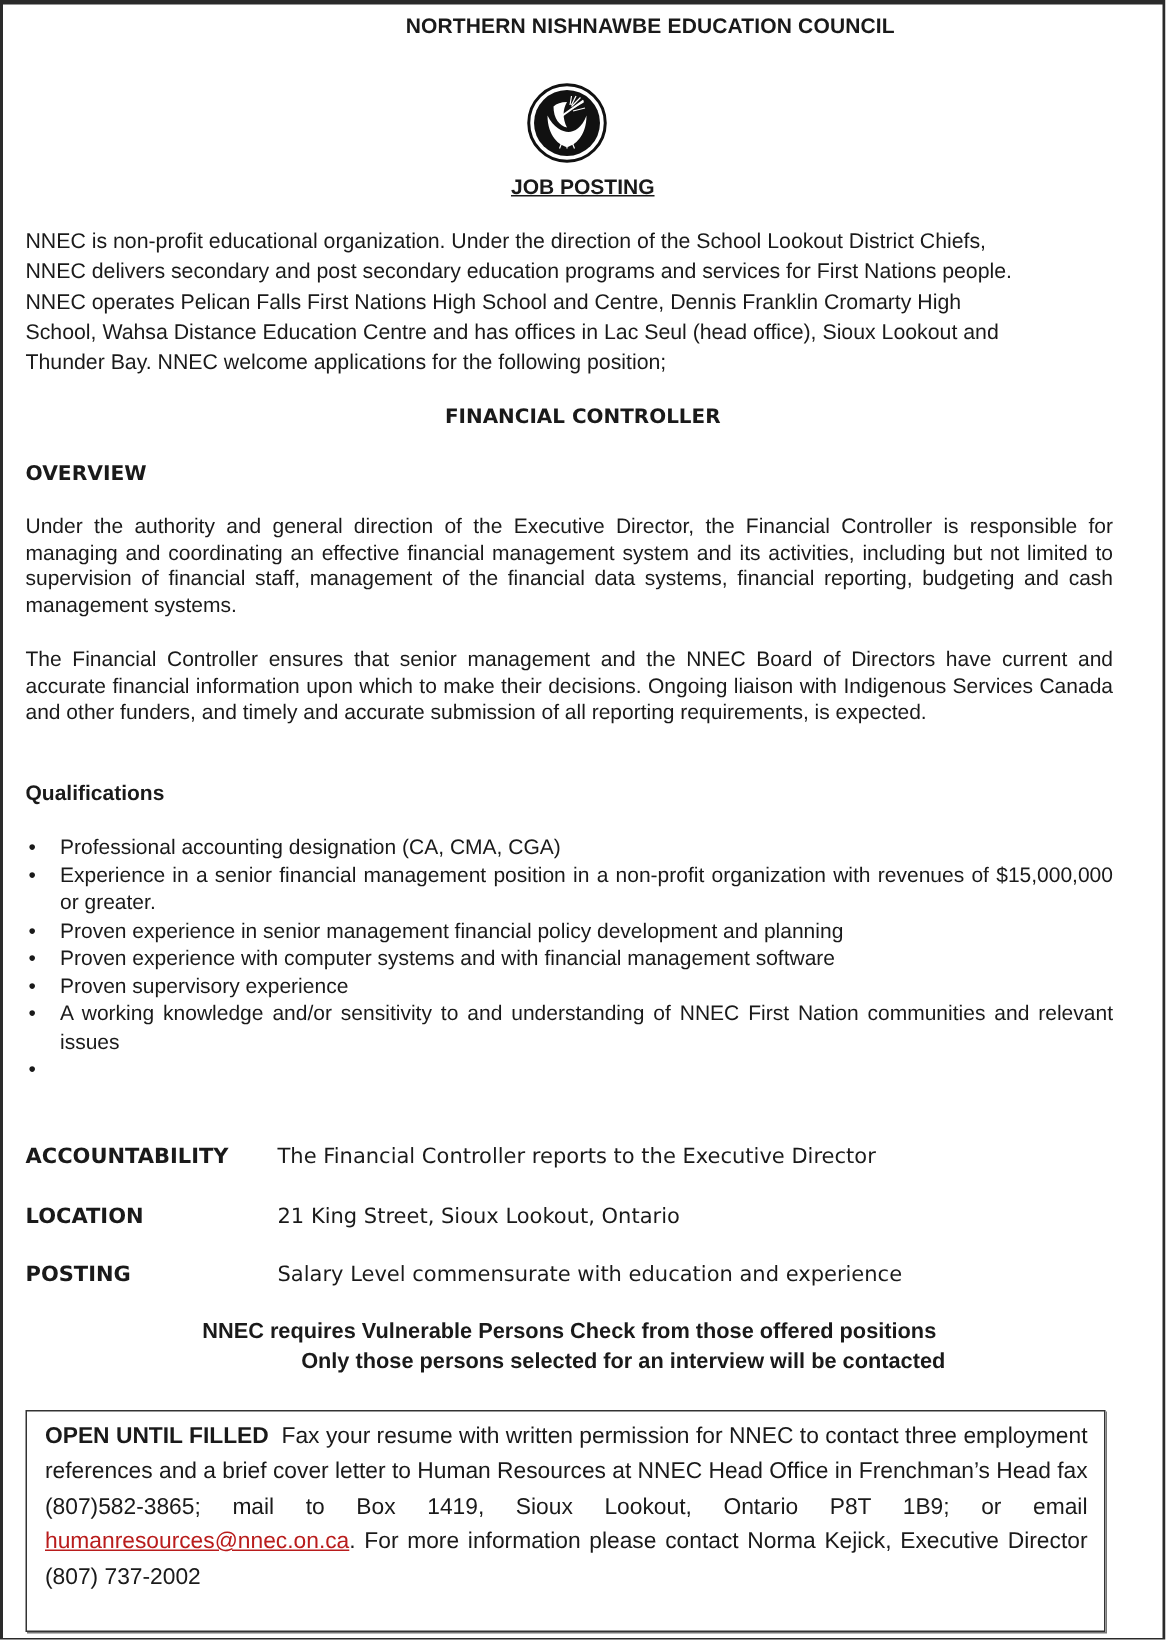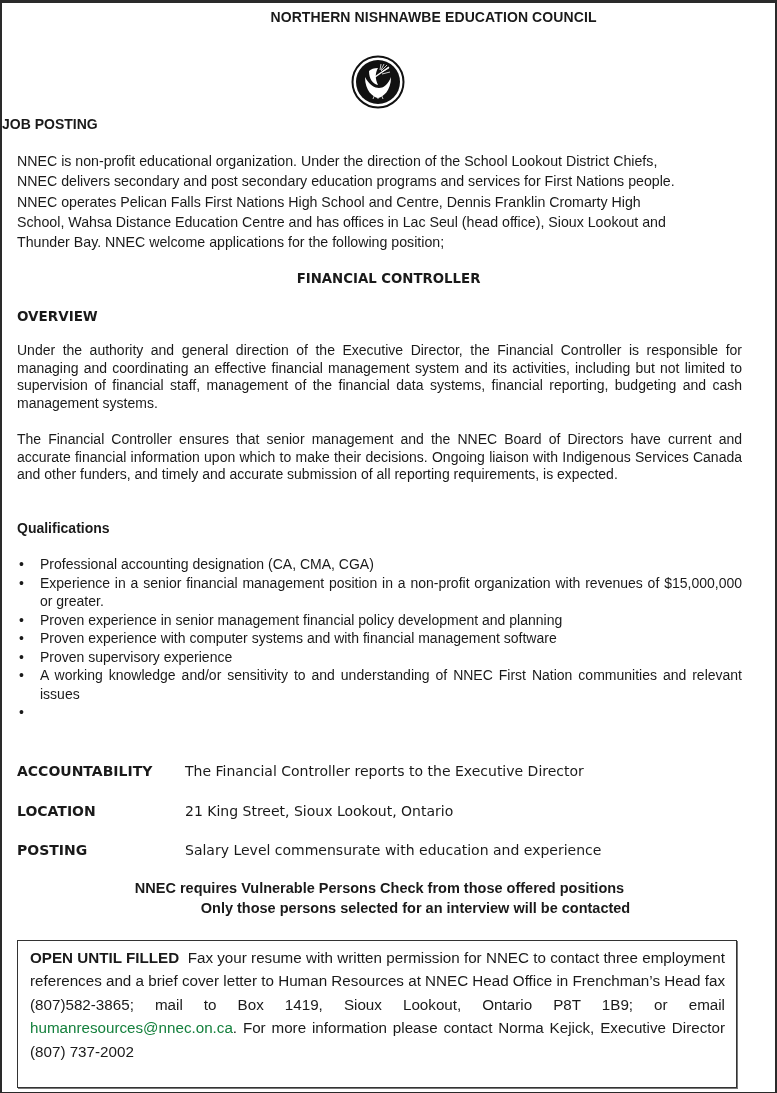--- a/index.html
+++ b/index.html
@@ -2,36 +2,36 @@
 <html><head>
 <meta charset="utf-8">
 <style>
   html, body { margin:0; padding:0; background:#fff; }
   body { width:777px; height:1093px; position:relative; overflow:hidden; color:#1a1a1a; }
   .page { position:absolute; left:0; top:0; width:773px; height:1089px; border:2px solid #2a2a2a; border-top-width:3px; }
   .sans { font-family:"Liberation Sans", sans-serif; }
   .cal { font-family:"DejaVu Sans", sans-serif; }
   .org { position:absolute; left:0; width:773px; top:6px; text-align:center; font-weight:bold; font-size:14px; letter-spacing:0.1px;padding-left:45px; }
   .logo { position:absolute; left:349px; top:52px; width:54px; height:54px; }
-  .jobposting { position:absolute; left:0; width:773px; top:113px; text-align:left; font-weight:bold; font-size:14px; }
+  .jobposting { position:absolute; left:0; width:773px; top:113px; text-align:center; font-weight:bold; font-size:14px;text-decoration:underline; }
   .intro { position:absolute; left:15px; width:740px; top:148px; font-size:14.2px; line-height:20.3px; }
   .title { position:absolute; left:0; width:773px; top:268px; text-align:center; font-weight:bold; font-size:13.3px; }
   .overview-h { position:absolute; left:15px; top:305px; font-weight:bold; font-size:13.5px; }
   .para { position:absolute; left:15px; width:725px; font-size:14px; line-height:17.5px; text-align:justify; }
   .qual-h { position:absolute; left:15px; top:517px; font-weight:bold; font-size:14px; }
   ul.quals { position:absolute; left:15px; width:725px; top:552px; margin:0; padding:0; list-style:none; font-size:14px; line-height:18.5px; }
   ul.quals li { position:relative; padding-left:23px; text-align:justify; }
   ul.quals li .bullet { position:absolute; left:2px; top:0; }
   .field { position:absolute; left:15px; width:740px; font-size:14px; }
   .field .lbl { position:absolute; left:0; font-weight:bold; }
   .field .val { position:absolute; left:168px; }
   .notice { position:absolute; left:0; width:755px; text-align:center; font-weight:bold; font-size:14.5px; }
   .applybox { position:absolute; left:15px; top:937px; width:718px; height:146px; border:1.5px solid #333; box-shadow:1px 1px 0 #777; }
   .applytext { position:absolute; left:12px; top:5px; width:695px; font-size:15.2px; line-height:23.4px; text-align:justify; }
-  .applytext .email { color:#15803d; }
+  .applytext .email { color:#b91c1c; text-decoration:underline; }
 </style>
 </head>
 <body>
 
 <div class="page">
 
   <div class="org sans">NORTHERN NISHNAWBE EDUCATION COUNCIL</div>
 
   <div class="logo">
     <svg width="54" height="54" viewBox="0 0 54 54">

